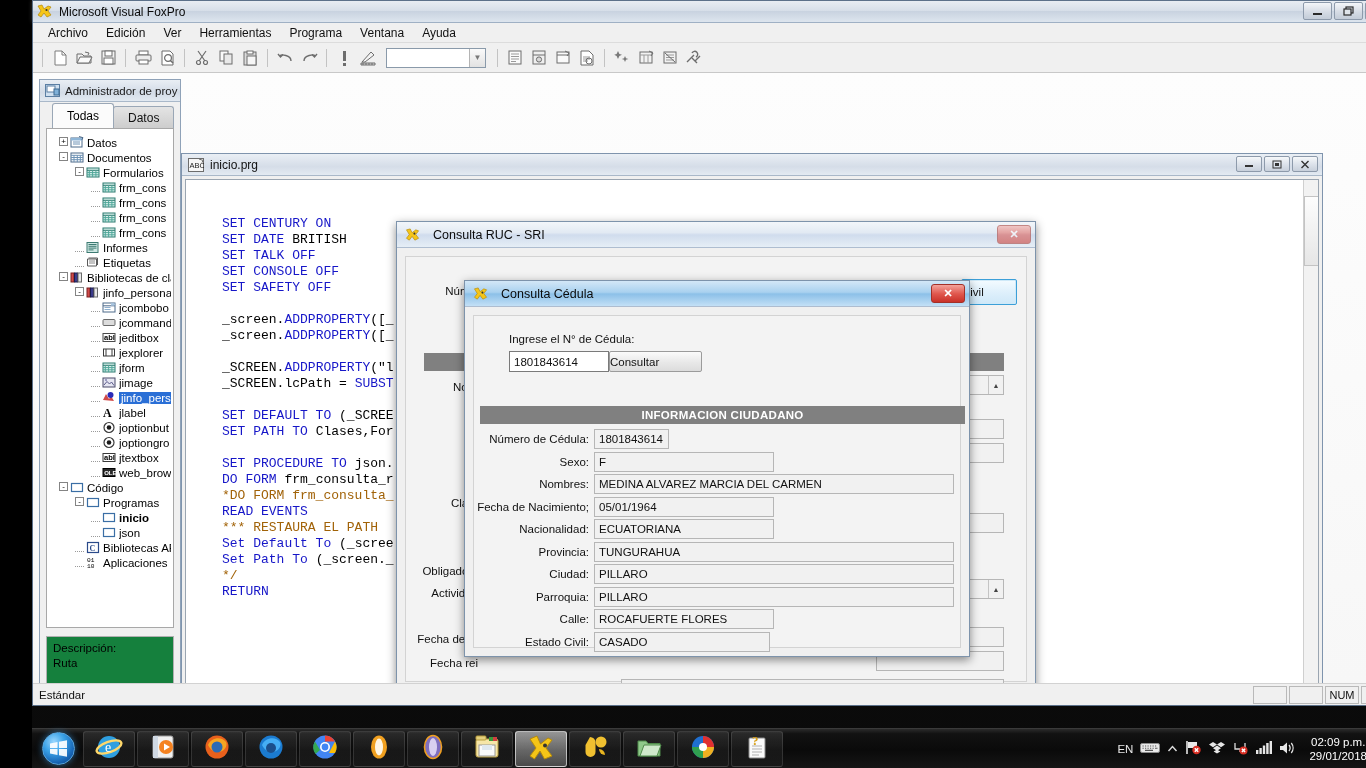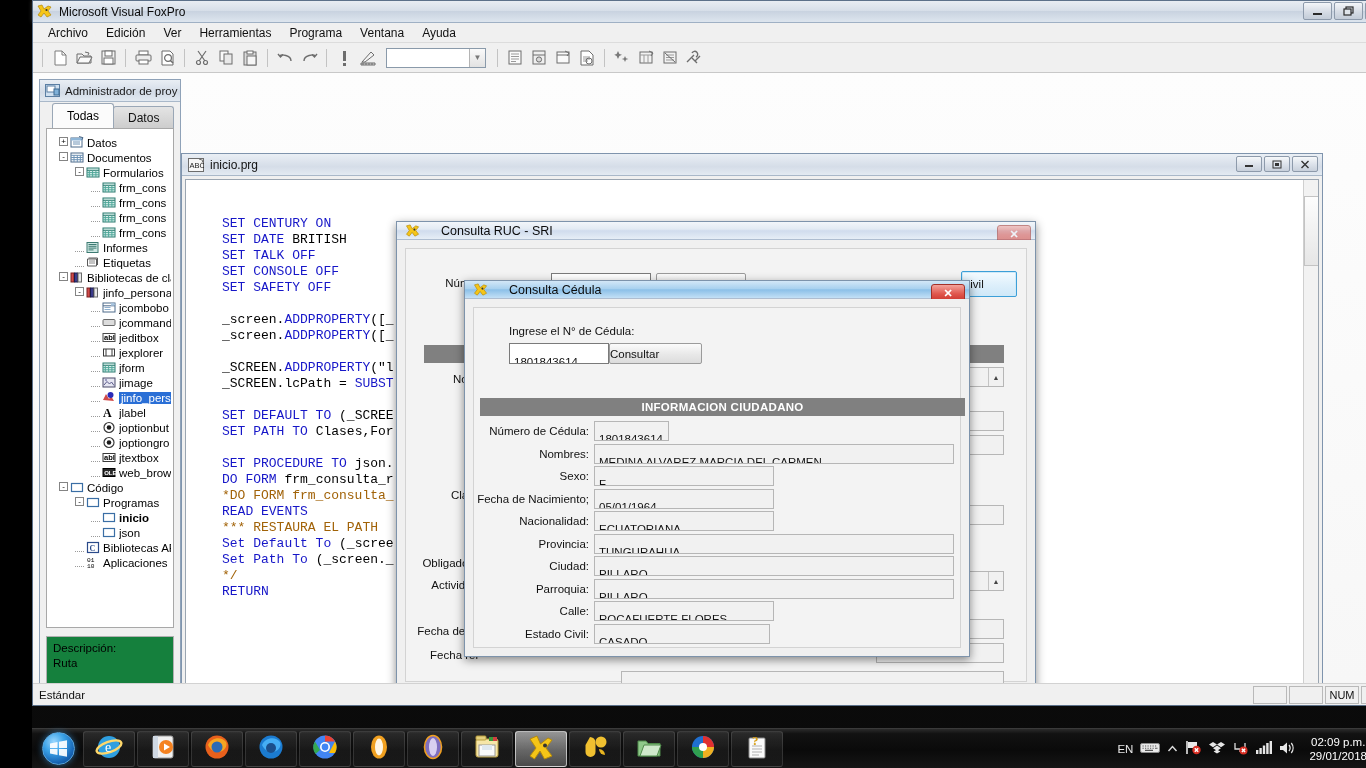--- a/index.html
+++ b/index.html
@@ -200,21 +200,21 @@
   }
 
   
   .dlg{
     position:absolute; background:#f0f0f0;
     border:1px solid #7d93ab;
     box-shadow:0 3px 9px rgba(0,0,0,.45);
     display:flex;flex-direction:column;
   }
   .dlg-title{
-    height:18px; display:flex;align-items:center; gap:20px; padding-left:8px;
+    height:26px; display:flex;align-items:center; gap:12px; padding-left:8px;
     position:relative;
     background:linear-gradient(180deg,#f2f6fa 0%,#e2eaf3 42%,#d0dced 52%,#e6eef6 100%);
     border-bottom:1px solid #aebdd0;
   }
   .dlg-title.active{
     background:linear-gradient(180deg,#d3e7f7 0%,#a9d1ef 45%,#8cc0e8 52%,#c3e0f6 100%);
   }
   .dlg-title-text{font-size:12.5px;color:#0b0b0b;}
   .dlg-close{
     position:absolute; right:4px; top:3px;
@@ -230,21 +230,21 @@
     background:#f3f3f3; border:1px solid #d3d3d3;
   }
 
   .sec-header{
     background:#808080; color:#fff; font-size:11.5px; font-weight:bold;
     text-align:center; letter-spacing:.3px; height:18px; line-height:18px;
   }
   .fld-label{ font-size:11.5px; color:#111; text-align:right; }
   .fld-input{
     background:#f1f1f1; border:1px solid #b6b6b6; height:20px;
-    font-size:11.5px; color:#111; padding:8px 4px; line-height:19px;
+    font-size:11.5px; color:#111; padding:0 4px; line-height:19px;
     overflow:hidden; white-space:nowrap;
   }
   .fld-input.white{ background:#fff; border:1px solid #7a7a7a; }
   .btn{
     background:linear-gradient(180deg,#fbfbfb,#e8e8e8 55%,#dcdcdc);
     border:1px solid #9b9b9b; border-radius:2px;
     font-size:11.5px;color:#111;
     display:flex;align-items:center;justify-content:flex-start;
   }
   .btn.focus{
@@ -1002,26 +1002,26 @@
             </div>
 
             <div class="sec-header" style="position:absolute;left:6px;top:90px;width:485px;">INFORMACION CIUDADANO</div>
 
             <div id="cedula-fields" style="position:absolute;left:0;top:112px;width:100%;">
                 <div style="display: flex; align-items: center; height: 22.5px;">
                   <div class="fld-label" style="width: 120px; flex: 0 0 120px; padding-right: 5px;">Número de Cédula:</div>
                   <div class="fld-input" style="width: 75px;">1801843614</div>
                 </div>
                 <div style="display: flex; align-items: center; height: 22.5px;">
+                  <div class="fld-label" style="width: 120px; flex: 0 0 120px; padding-right: 5px;">Sexo:</div>
+                  <div class="fld-input" style="width: 180px;">F</div>
+                </div>
+                <div style="display: flex; align-items: center; height: 22.5px;">
                   <div class="fld-label" style="width: 120px; flex: 0 0 120px; padding-right: 5px;">Nombres:</div>
                   <div class="fld-input" style="width: 360px;">MEDINA ALVAREZ MARCIA DEL CARMEN</div>
-                </div>
-                <div style="display: flex; align-items: center; height: 22.5px;">
-                  <div class="fld-label" style="width: 120px; flex: 0 0 120px; padding-right: 5px;">Sexo:</div>
-                  <div class="fld-input" style="width: 180px;">F</div>
                 </div>
                 <div style="display: flex; align-items: center; height: 22.5px;">
                   <div class="fld-label" style="width: 120px; flex: 0 0 120px; padding-right: 5px;">Fecha de Nacimiento;</div>
                   <div class="fld-input" style="width: 180px;">05/01/1964</div>
                 </div>
                 <div style="display: flex; align-items: center; height: 22.5px;">
                   <div class="fld-label" style="width: 120px; flex: 0 0 120px; padding-right: 5px;">Nacionalidad:</div>
                   <div class="fld-input" style="width: 180px;">ECUATORIANA</div>
                 </div>
                 <div style="display: flex; align-items: center; height: 22.5px;">

